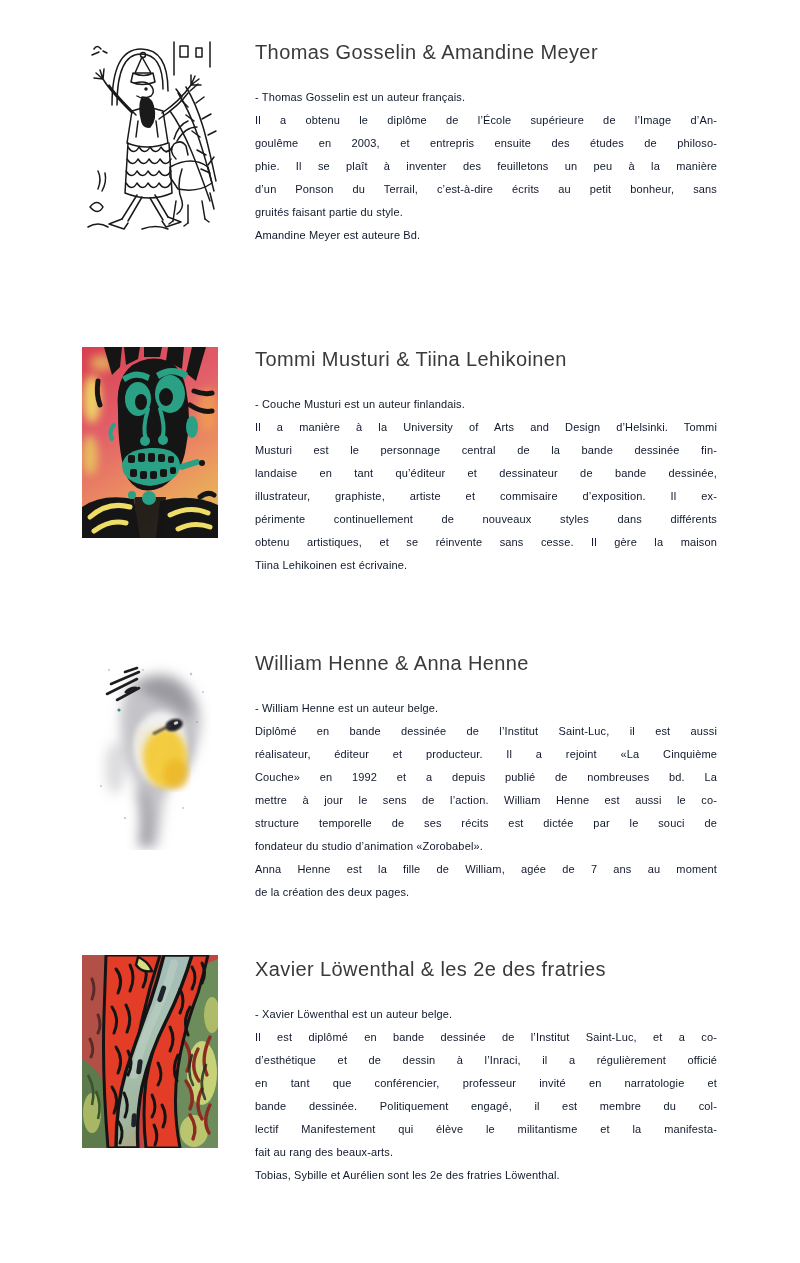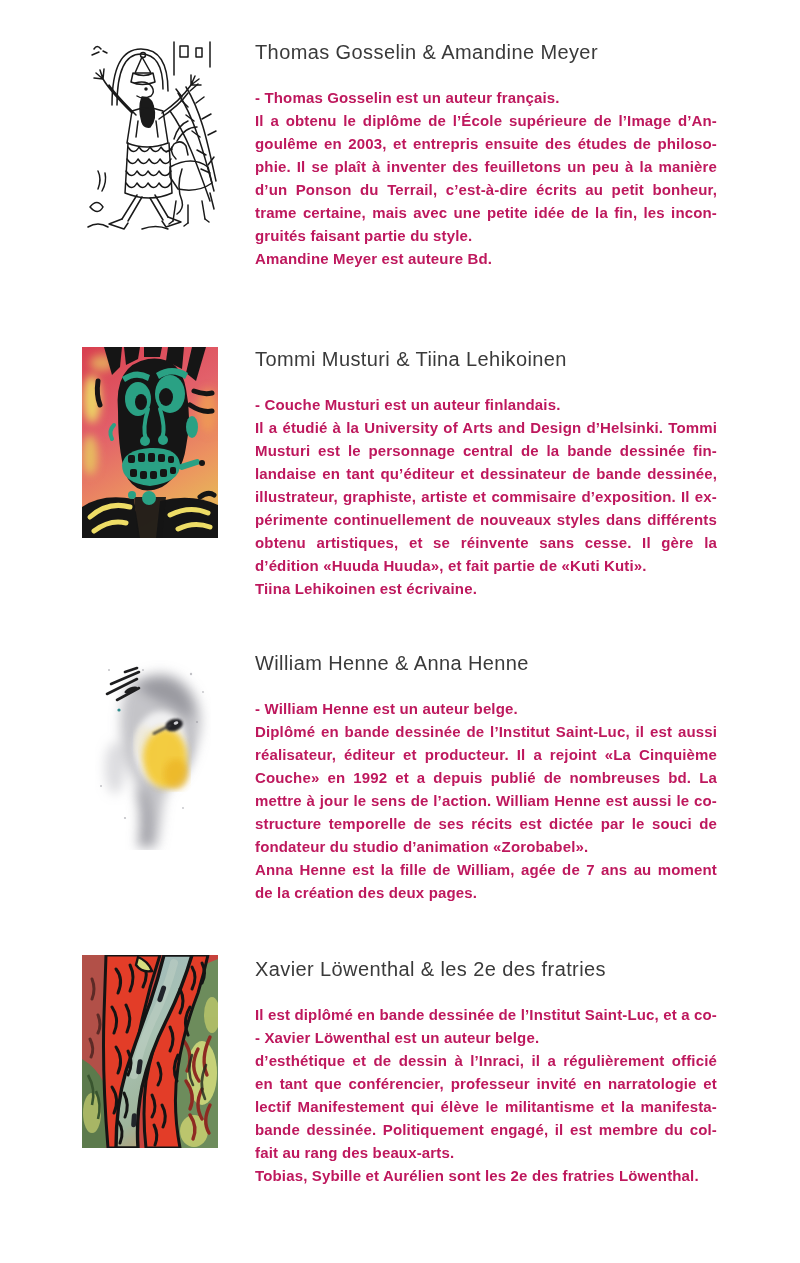--- a/index.html
+++ b/index.html
@@ -7,21 +7,21 @@
   .page{position:relative;width:800px;height:1263px;background:#fff;overflow:hidden;}
   .entry{position:absolute;left:0;width:800px;}
   .e1{top:40px}.e2{top:347px}.e3{top:651px}.e4{top:957px}
   .art{position:absolute;overflow:hidden;}
   .a1{left:82px;top:1px;width:136px;height:193px}
   .a2{left:82px;top:0px;width:136px;height:191px}
   .a3{left:79px;top:-3px;width:140px;height:202px}
   .a4{left:82px;top:-2px;width:136px;height:193px}
   .txt{position:absolute;left:255px;top:0;width:462px;}
   .title{margin:0;font-size:20px;line-height:24px;font-weight:300;letter-spacing:.4px;color:#3a3a3a;}
-  .body{margin-top:22px;font-size:15px;line-height:23px;letter-spacing:.15px;font-weight:700;color:#be185d;}
+  .body{margin-top:22px;font-size:11px;line-height:23px;letter-spacing:.15px;font-weight:400;color:#0f172a;}
   .ln{height:23px;overflow:hidden;white-space:normal;}
   .ln.j{text-align:justify;text-align-last:justify;}
   svg{display:block}
 </style>
 </head>
 <body>
 
 <div class="page">
 
   <section class="entry e1">
@@ -74,21 +74,20 @@
       </svg>
     </div>
     <div class="txt">
       <h2 class="title">Thomas Gosselin &amp; Amandine Meyer</h2>
       <div class="body">
         <div class="ln">- Thomas Gosselin est un auteur français.</div>
         <div class="ln j">Il a obtenu le diplôme de l’École supérieure de l’Image d’An-</div>
         <div class="ln j">goulême en 2003, et entrepris ensuite des études de philoso-</div>
         <div class="ln j">phie. Il se plaît à inventer des feuilletons un peu à la manière</div>
         <div class="ln j">d’un Ponson du Terrail, c’est-à-dire écrits au petit bonheur, sans</div>
-        <div class="ln j">trame certaine, mais avec une petite idée de la fin, les incon-</div>
         <div class="ln">gruités faisant partie du style.</div>
         <div class="ln">Amandine Meyer est auteure Bd.</div>
       </div>
     </div>
   </section>
 
   <section class="entry e2">
     <div class="art a2">
       <svg viewBox="0 0 136 191" width="136" height="191">
         <defs>
@@ -164,27 +163,26 @@
           <path d="M12,184 Q28,172 44,176"></path>
           <path d="M88,168 Q108,158 126,166"></path>
           <path d="M96,182 Q112,174 128,180"></path>
         </g>
       </svg>
     </div>
     <div class="txt">
       <h2 class="title">Tommi Musturi &amp; Tiina Lehikoinen</h2>
       <div class="body">
         <div class="ln">- Couche Musturi est un auteur finlandais.</div>
-        <div class="ln j">Il a étudié à la University of Arts and Design d’Helsinki. Tommi</div>
+        <div class="ln j">Il a manière à la University of Arts and Design d’Helsinki. Tommi</div>
         <div class="ln j">Musturi est le personnage central de la bande dessinée fin-</div>
         <div class="ln j">landaise en tant qu’éditeur et dessinateur de bande dessinée,</div>
         <div class="ln j">illustrateur, graphiste, artiste et commisaire d’exposition. Il ex-</div>
         <div class="ln j">périmente continuellement de nouveaux styles dans différents</div>
         <div class="ln j">obtenu artistiques, et se réinvente sans cesse. Il gère la maison</div>
-        <div class="ln">d’édition «Huuda Huuda», et fait partie de «Kuti Kuti».</div>
         <div class="ln">Tiina Lehikoinen est écrivaine.</div>
       </div>
     </div>
   </section>
 
   <section class="entry e3">
     <div class="art a3">
       <svg viewBox="0 0 140 202" width="140" height="202">
         <defs>
           <filter id="b6">
@@ -322,25 +320,25 @@
           <path d="M70,140 q6,12 0,22"></path>
           <path d="M80,150 q6,11 1,22"></path>
           <path d="M72,170 q5,10 1,20"></path>
         </g>
         <path d="M56,2 q10,4 14,14 q-10,2 -16,-6 z" fill="#d6de7e" stroke="#141414" stroke-width="2.4"></path>
       </svg>
     </div>
     <div class="txt">
       <h2 class="title">Xavier Löwenthal &amp; les 2e des fratries</h2>
       <div class="body">
+        <div class="ln">- Xavier Löwenthal est un auteur belge.</div>
         <div class="ln j">Il est diplômé en bande dessinée de l’Institut Saint-Luc, et a co-</div>
-        <div class="ln">- Xavier Löwenthal est un auteur belge.</div>
         <div class="ln j">d’esthétique et de dessin à l’Inraci, il a régulièrement officié</div>
         <div class="ln j">en tant que conférencier, professeur invité en narratologie et</div>
+        <div class="ln j">bande dessinée. Politiquement engagé, il est membre du col-</div>
         <div class="ln j">lectif Manifestement qui élève le militantisme et la manifesta-</div>
-        <div class="ln j">bande dessinée. Politiquement engagé, il est membre du col-</div>
         <div class="ln">fait au rang des beaux-arts.</div>
         <div class="ln">Tobias, Sybille et Aurélien sont les 2e des fratries Löwenthal.</div>
       </div>
     </div>
   </section>
 
 </div>
 
 </body></html>

